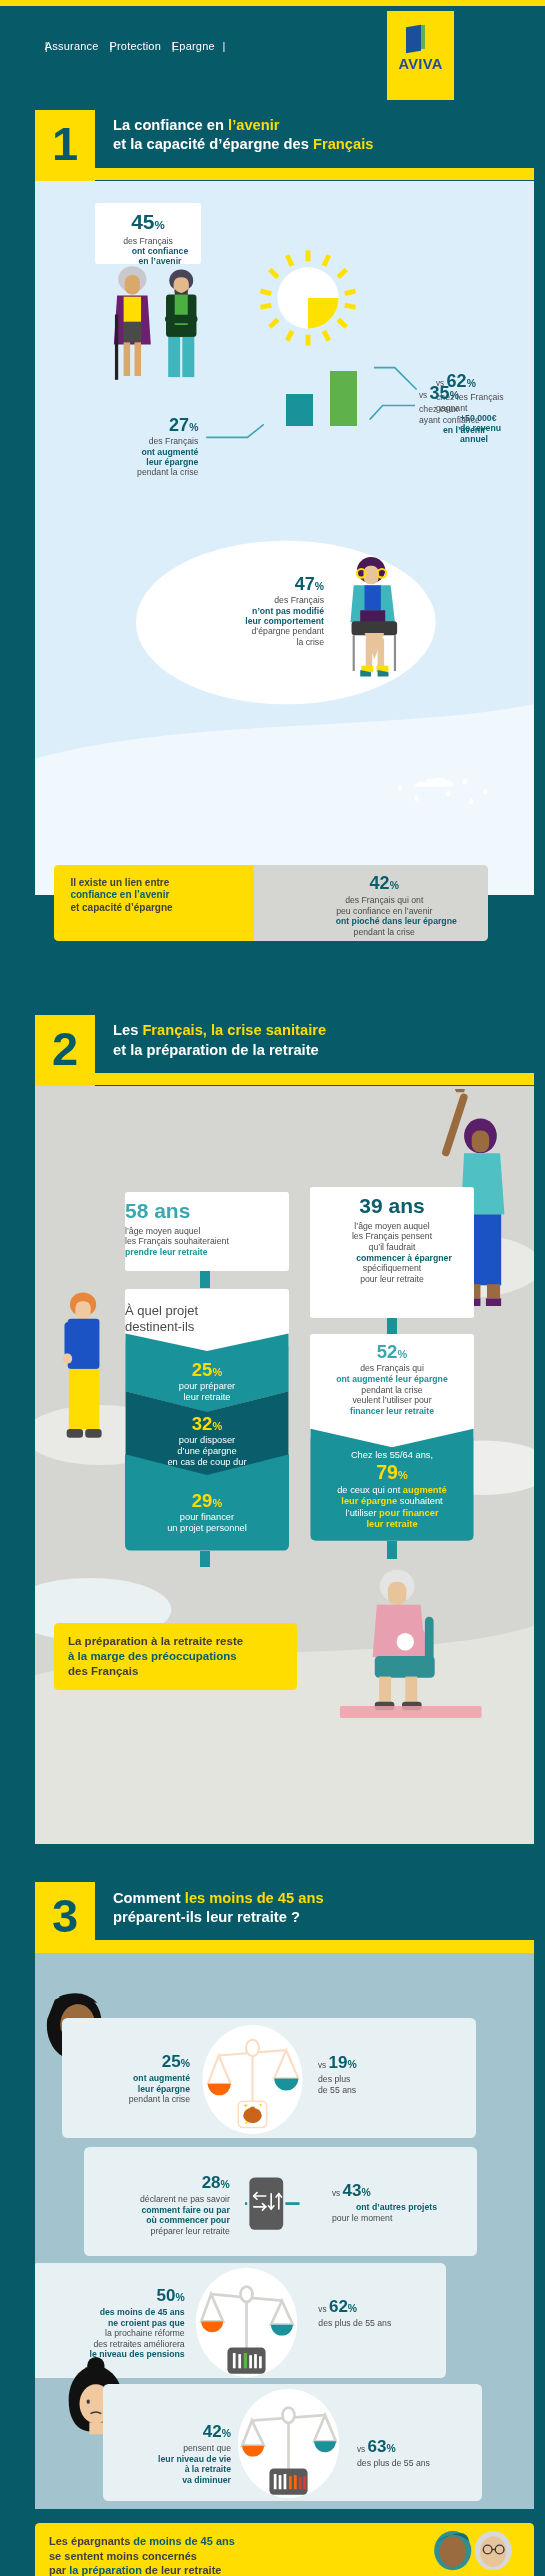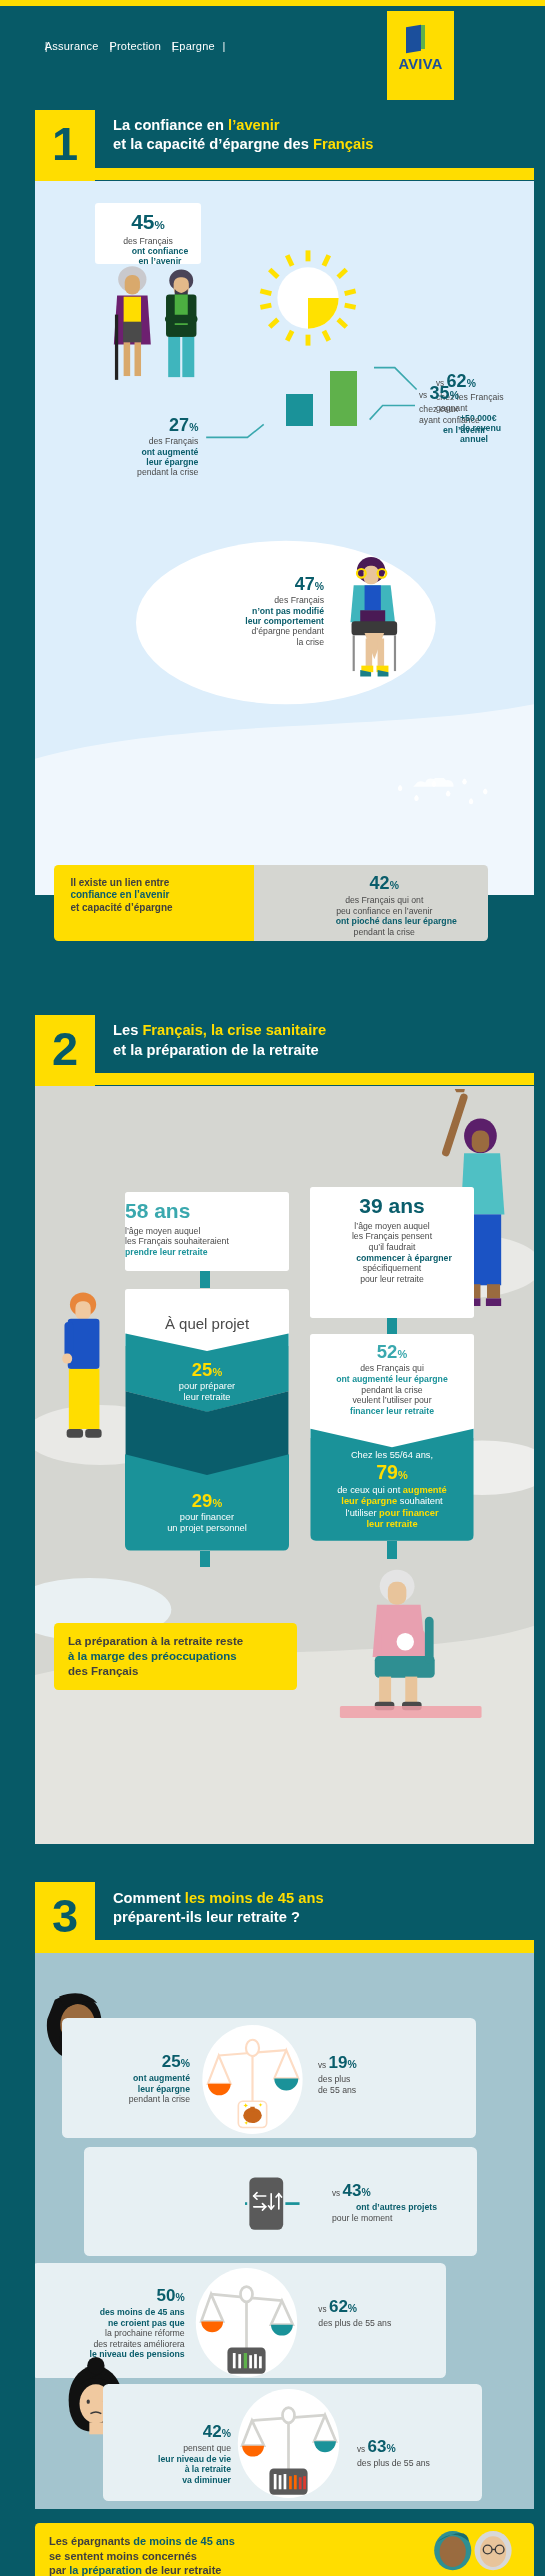--- a/index.html
+++ b/index.html
@@ -437,21 +437,21 @@
           <span>qu’il faudrait</span><br>
           <span class="tealtx">commencer à épargner</span><br>
           <span>spécifiquement</span><br>
           <span>pour leur retraite</span>
         </div>
       </div>
     </div>
     <div class="stem" style="left:352px;top:232px;width:9.8px;height:16.4px"></div>
 
     <div style="position:absolute;left:90px;top:203px;width:164px;height:57px;background:#fff;border-radius:2.7px 2.7px 0 0">
-      <div style="text-align:center;padding-top:26px;font-size:15px;color:#4a4a4a;line-height:1.22">
+      <div style="padding-top:14px;font-size:13px;color:#4a4a4a;line-height:1.22">
         <span>À quel projet</span><br>
         <span>destinent-ils</span><br>
         <span>leur épargne ?</span>
       </div>
     </div>
     <svg style="position:absolute;left:90px;top:248px" width="164" height="23" viewBox="0 0 300 42">
       <polygon points="0,0 300,0 300,10 150,42 0,10" fill="#ffffff"></polygon>
     </svg>
 
     <svg style="position:absolute;left:90px;top:240px" width="164" height="87" viewBox="0 0 300 160">
@@ -461,20 +461,28 @@
       <div><span style="font-size:18.5px;font-weight:bold;color:#ffdd00">25</span><span style="font-size:11px;font-weight:bold;color:#ffdd00">%</span></div>
       <div style="font-size:9.3px;line-height:1.2">
         <span>pour préparer</span><br>
         <span>leur retraite</span>
       </div>
     </div>
 
     <svg style="position:absolute;left:90px;top:303px" width="164" height="95" viewBox="0 0 300 175">
       <polygon points="0,4 150,42 300,4 300,130 150,172 0,130" fill="#0a5d6b"></polygon>
     </svg>
+    <div style="position:absolute;left:90px;top:327px;width:164px;text-align:center;color:#fff">
+      <div><span style="font-size:18.5px;font-weight:bold;color:#ffdd00">32</span><span style="font-size:11px;font-weight:bold;color:#ffdd00">%</span></div>
+      <div style="font-size:9.3px;line-height:1.2">
+        <span>pour disposer</span><br>
+        <span>d’une épargne</span><br>
+        <span>en cas de coup dur</span>
+      </div>
+    </div>
 
     <svg style="position:absolute;left:90px;top:365px" width="164" height="104" viewBox="0 0 300 190">
       <path d="M0,6 L150,44 L300,6 L300,172 Q300,182 290,182 L10,182 Q0,182 0,172 Z" fill="#1a9299"></path>
     </svg>
     <div style="position:absolute;left:90px;top:404px;width:164px;text-align:center;color:#fff">
       <div><span style="font-size:18.5px;font-weight:bold;color:#ffdd00">29</span><span style="font-size:11px;font-weight:bold;color:#ffdd00">%</span></div>
       <div style="font-size:9.3px;line-height:1.2">
         <span>pour financer</span><br>
         <span>un projet personnel</span>
       </div>
@@ -611,20 +619,27 @@
           <line x1="16" y1="58" x2="38" y2="58"></line>
             <polyline points="32,52 38,58 32,64"></polyline>
           <line x1="48" y1="34" x2="48" y2="62"></line>
             <polyline points="43,56 48,62 53,56"></polyline>
           <line x1="62" y1="34" x2="62" y2="62"></line>
             <polyline points="57,40 62,34 67,40"></polyline>
         </g>
         <line x1="-22" y1="52" x2="4" y2="52" stroke="#1a9299" stroke-width="5"></line>
         <line x1="74" y1="52" x2="100" y2="52" stroke="#1a9299" stroke-width="5"></line>
       </svg>
+      <div class="rc-left" style="left:9.8px;top:26px;width:136px">
+        <div><span class="rc-num">28</span><span style="font-size:10.4px;color:#0a5d6b;font-weight:bold">%</span></div>
+        <div><span>déclarent ne pas savoir</span></div>
+        <div class="tealtx">comment faire ou par</div>
+        <div class="tealtx">où commencer pour</div>
+        <div>préparer leur retraite</div>
+      </div>
       <div class="rc-right" style="left:248px;top:34px;width:136px">
         <div><span style="font-size:8.2px">vs</span> <span class="rc-num">43</span><span style="font-size:10.4px;color:#0a5d6b;font-weight:bold">%</span></div>
         <div class="tealtx">ont d’autres projets</div>
         <div>pour le moment</div>
       </div>
     </div>
 
     <div class="row-card" style="left:-2.7px;top:310px;width:414px;height:115px">
       <svg style="position:absolute;left:157px;top:4.4px" width="115" height="109" viewBox="0 0 210 200">
         <ellipse cx="105" cy="100" rx="93" ry="100" fill="#ffffff"></ellipse>

